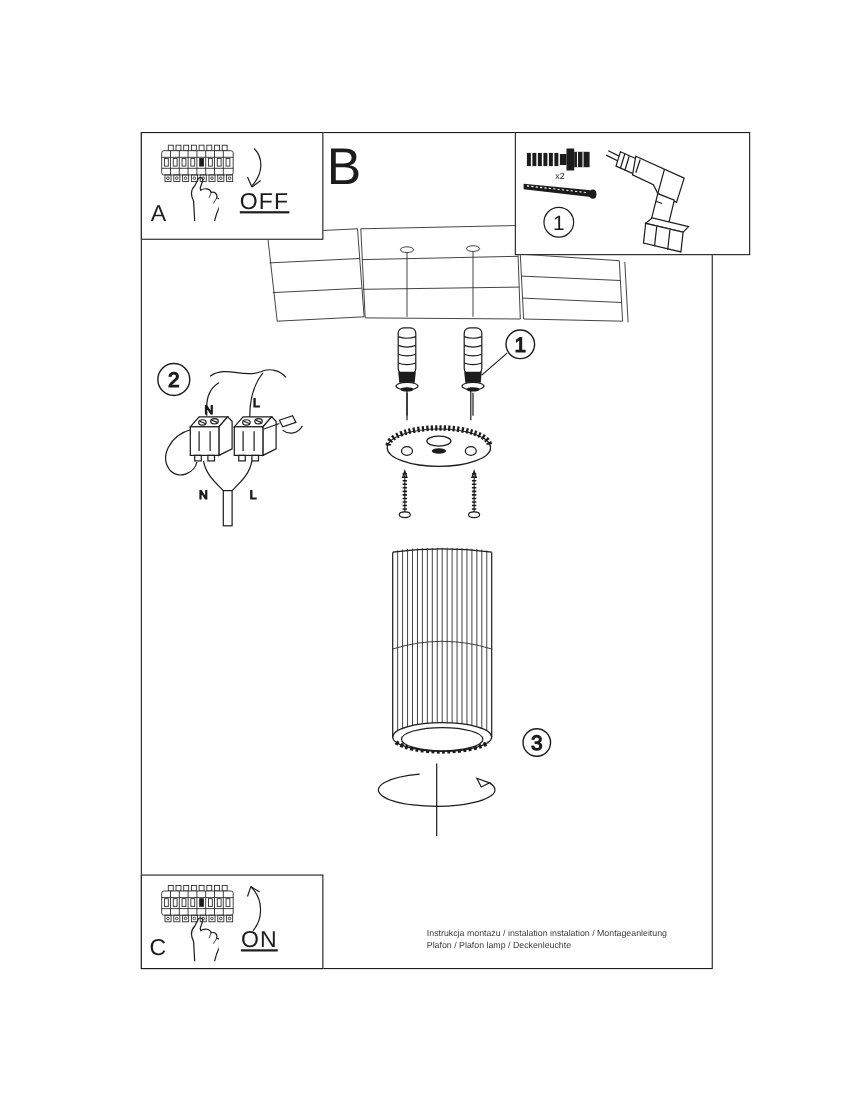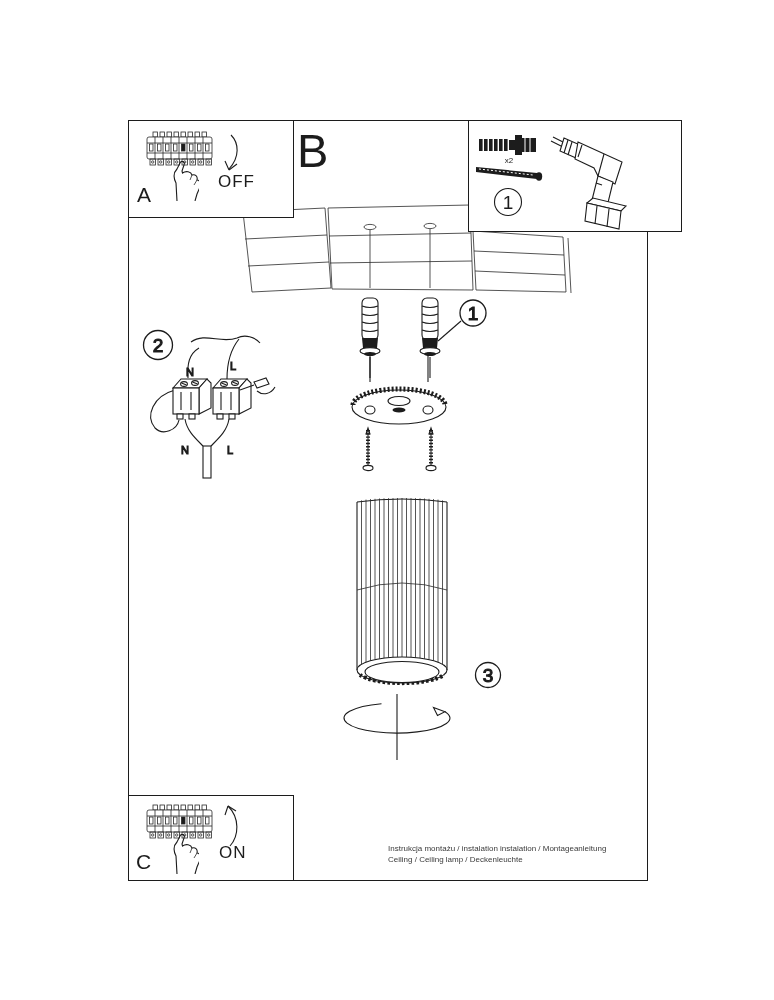--- a/index.html
+++ b/index.html
@@ -2,21 +2,21 @@
 <html><head>
 <meta charset="utf-8">
 <style>
   html,body{margin:0;padding:0;background:#fff;}
   #page{position:relative;width:774px;height:1000px;background:#fff;overflow:hidden;
         font-family:"Liberation Sans",sans-serif;color:#1c1c1c;}
   .abs{position:absolute;}
   .frame{border:1.6px solid #1c1c1c;background:transparent;}
   .panelbox{border:1.6px solid #1c1c1c;background:#fff;z-index:3;}
   .biglabel{font-size:21px;color:#1c1c1c;}
-  .statelabel{font-size:17px;letter-spacing:1px;color:#1c1c1c;}
+  .statelabel{font-size:21px;letter-spacing:1px;color:#1c1c1c;text-decoration:underline;}
   .letterB{font-size:47px;color:#1c1c1c;z-index:3;}
   .footer{font-size:8px;line-height:10.5px;color:#3a3a3a;z-index:3;}
   svg{display:block;}
   svg text{font-family:"Liberation Sans",sans-serif;fill:#1c1c1c;}
   .ln{stroke:#1c1c1c;fill:none;stroke-width:1.1;}
   .lnthin{stroke:#2a2a2a;fill:none;stroke-width:0.8;}
   .wt{fill:#fff;stroke:#1c1c1c;stroke-width:1.1;}
   .dk{fill:#1c1c1c;stroke:none;}
   .numtxt{font-size:19px;}
 </style>
@@ -346,16 +346,16 @@
     <svg class="abs" style="left:88px;top:6px;" width="26" height="46" viewBox="0 0 26 46">
       <path class="ln" d="M13,44 C22,34 23,16 11,4"></path>
       <path class="ln" d="M8,13 L11,4 M11,4 L19,9"></path>
     </svg>
     <div class="abs statelabel" style="left:90px;top:47px;text-align:center;">ON</div>
     <div class="abs biglabel" style="left:7px;top:54px;">C</div>
   </div>
 
   <div class="abs footer" style="left:388px;top:844px;width:270px;">
     <div>Instrukcja montażu / instalation instalation / Montageanleitung</div>
-    <div>Ceiling / Ceiling lamp / Deckenleuchte</div>
+    <div>Plafon / Plafon lamp / Deckenleuchte</div>
   </div>
 
 </div>
 
 </body></html>

